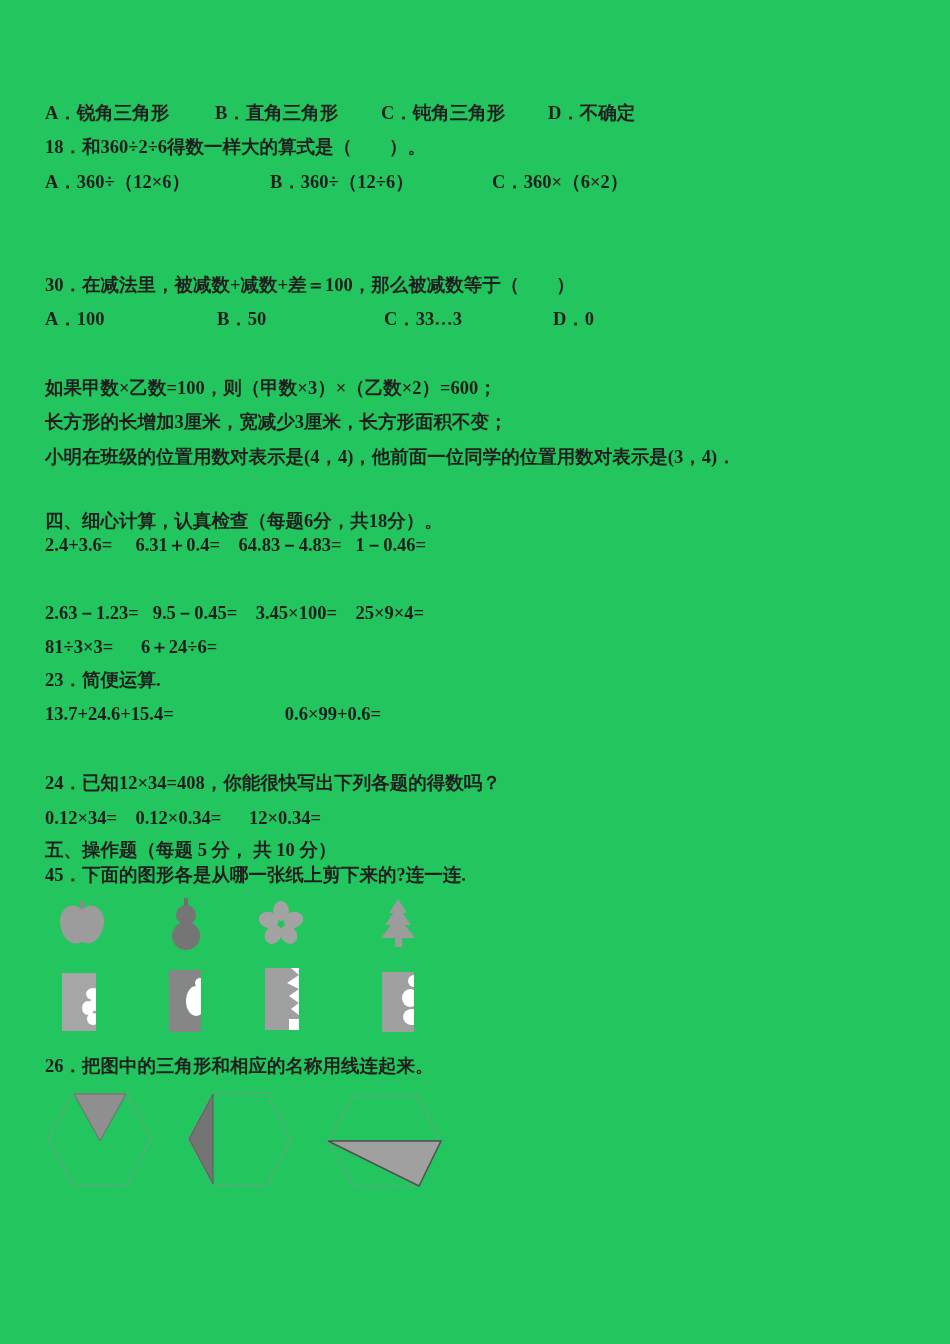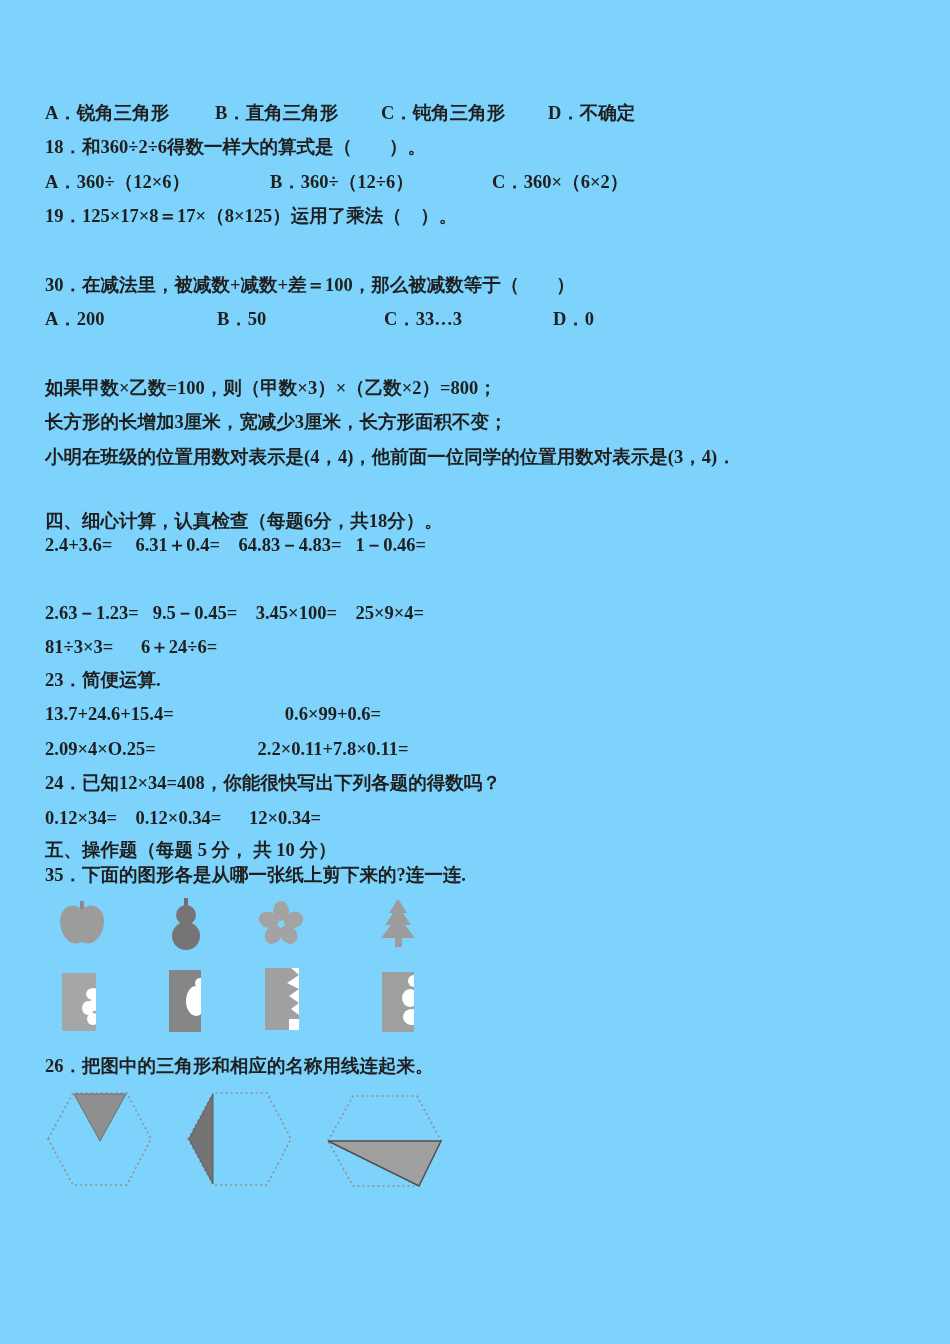--- a/index.html
+++ b/index.html
@@ -1,17 +1,17 @@
 <!DOCTYPE html>
 <html><head>
 <meta charset="utf-8">
 <style>
   html,body{margin:0;padding:0;background:#ffffff;}
   .page{
-    position:relative;width:950px;height:1344px;background:#7dd3fc;
+    position:relative;width:950px;height:1344px;background:#22c55e;
     font-family:"Liberation Serif","DejaVu Serif",serif;
     font-weight:700;color:#1f1f1f;overflow:hidden;
   }
   .tline{position:absolute;left:0;width:950px;height:26px;line-height:26px;font-size:18.5px;white-space:pre;}
   .seg{position:absolute;top:0;white-space:pre;}
   .fig{position:absolute;}
   svg{display:block;}
 </style>
 </head>
 <body>
@@ -27,36 +27,33 @@
 
   <div class="tline" style="top:134px">
     <span class="seg" style="left:45px">18．和360÷2÷6得数一样大的算式是（　　）。</span>
   </div>
   <div class="tline" style="top:169px">
     <span class="seg" style="left:45px">A．360÷（12×6）</span>
     <span class="seg" style="left:270px">B．360÷（12÷6）</span>
     <span class="seg" style="left:492px">C．360×（6×2）</span>
   </div>
 
-  <div class="tline" style="top:203px">
-    <span class="seg" style="left:45px">19．125×17×8＝17×（8×125）运用了乘法（　）。</span>
-  </div>
 
   <div class="tline" style="top:272px">
     <span class="seg" style="left:45px">30．在减法里，被减数+减数+差＝100，那么被减数等于（　　）</span>
   </div>
   <div class="tline" style="top:306px">
-    <span class="seg" style="left:45px">A．200</span>
+    <span class="seg" style="left:45px">A．100</span>
     <span class="seg" style="left:217px">B．50</span>
     <span class="seg" style="left:384px">C．33…3</span>
     <span class="seg" style="left:553px">D．0</span>
   </div>
 
   <div class="tline" style="top:375px">
-    <span class="seg" style="left:45px">如果甲数×乙数=100，则（甲数×3）×（乙数×2）=800；</span>
+    <span class="seg" style="left:45px">如果甲数×乙数=100，则（甲数×3）×（乙数×2）=600；</span>
   </div>
   <div class="tline" style="top:409px">
     <span class="seg" style="left:45px">长方形的长增加3厘米，宽减少3厘米，长方形面积不变；</span>
   </div>
   <div class="tline" style="top:444px">
     <span class="seg" style="left:45px">小明在班级的位置用数对表示是(4，4)，他前面一位同学的位置用数对表示是(3，4)．</span>
   </div>
 
   <div class="tline" style="top:508px">
     <span class="seg" style="left:45px">四、细心计算，认真检查（每题6分，共18分）。</span>
@@ -71,37 +68,34 @@
   <div class="tline" style="top:634px">
     <span class="seg" style="left:45px">81÷3×3=      6＋24÷6=</span>
   </div>
 
   <div class="tline" style="top:667px">
     <span class="seg" style="left:45px">23．简便运算.</span>
   </div>
   <div class="tline" style="top:701px">
     <span class="seg" style="left:45px">13.7+24.6+15.4=                        0.6×99+0.6=</span>
   </div>
-  <div class="tline" style="top:736px">
-    <span class="seg" style="left:45px">2.09×4×O.25=                      2.2×0.11+7.8×0.11=</span>
-  </div>
 
   <div class="tline" style="top:770px">
     <span class="seg" style="left:45px">24．已知12×34=408，你能很快写出下列各题的得数吗？</span>
   </div>
   <div class="tline" style="top:805px">
     <span class="seg" style="left:45px">0.12×34=    0.12×0.34=      12×0.34=</span>
   </div>
 
   <div class="tline" style="top:837px">
     <span class="seg" style="left:45px">五、操作题（每题 5 分， 共 10 分）</span>
   </div>
 
   <div class="tline" style="top:862px">
-    <span class="seg" style="left:45px">35．下面的图形各是从哪一张纸上剪下来的?连一连.</span>
+    <span class="seg" style="left:45px">45．下面的图形各是从哪一张纸上剪下来的?连一连.</span>
   </div>
 
   <div class="fig" style="left:57px;top:900px">
     <svg width="50" height="48" viewBox="0 0 50 48">
       <rect x="23" y="1" width="4" height="9" fill="#8a8a8a"></rect>
       <path d="M25 10 C20 3 8 4 4 15 C1 24 5 37 13 42 C18 45 22 43 25 42 C28 43 33 45 38 41 C45 36 49 24 46 15 C42 4 30 3 25 10 Z" fill="#9c9c9c"></path>
     </svg>
   </div>
   <div class="fig" style="left:168px;top:898px">
     <svg width="36" height="56" viewBox="0 0 36 56">

